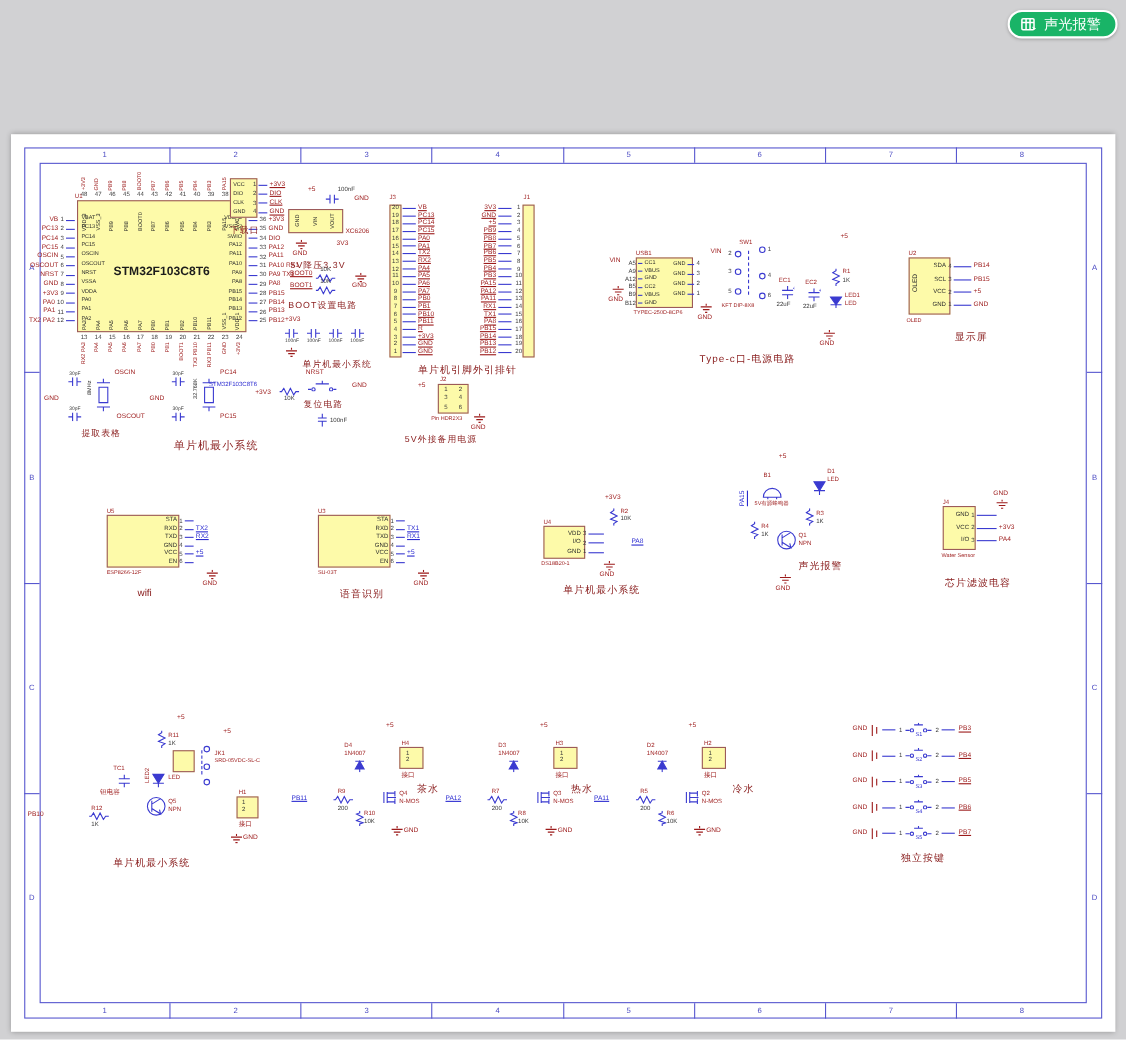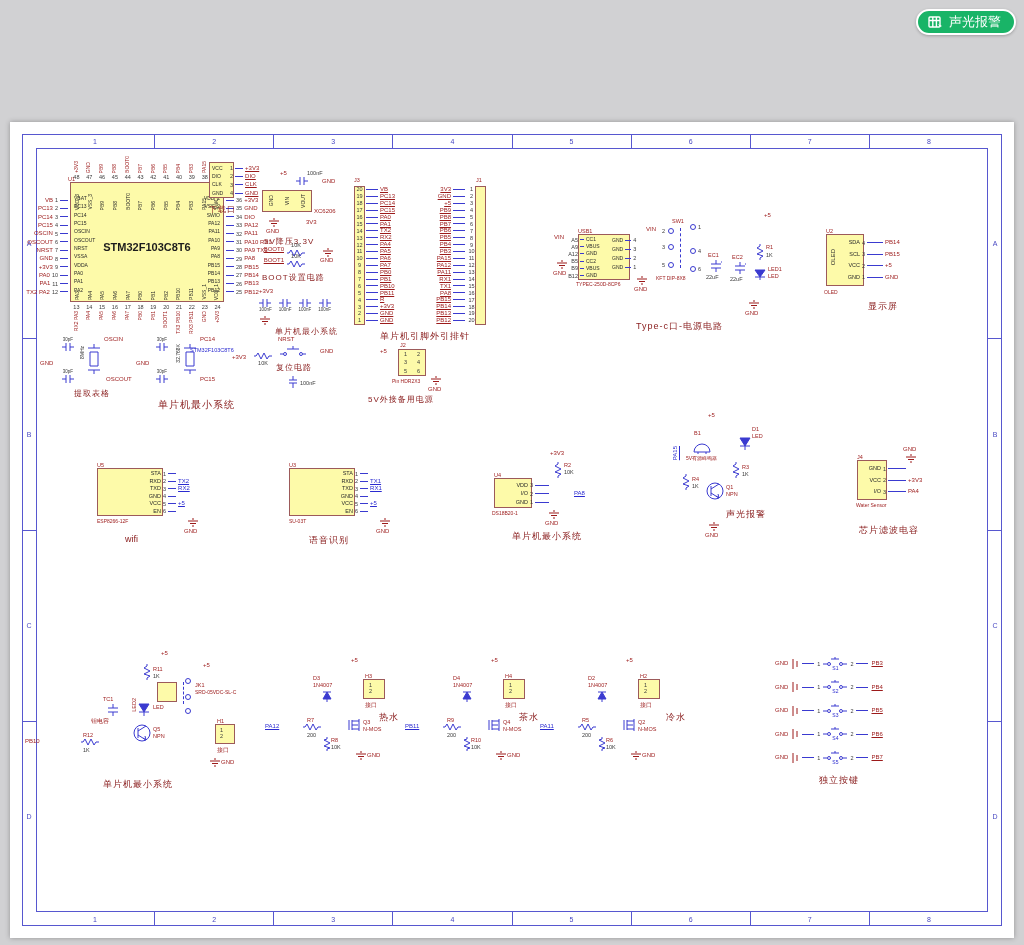--- a/index.html
+++ b/index.html
@@ -1351,20 +1351,61 @@
         <path d="M6 0v2M1 3h10M3 5.5h6M5 8h2"></path>
       </svg>
     <span class="net abs" style="left:196px;top:111px">GND</span>
     <span class="capt abs" style="left:78px;top:130px">单片机最小系统</span>
   </div>
 
   <div class="abs valves" style="left:255px;top:531px;width:430px;height:118px">
 
       <div class="valve">
         <span class="net abs" style="left:86px;top:4px">+5</span>
+        <span class="des abs" style="left:48px;top:22px">D4</span>
+        <span class="des abs" style="left:48px;top:29px">1N4007</span>
+        <svg class="abs" style="left:56px;top:37px" width="12" height="12">
+          <path d="M2 9h8l-4-7z" class="ssf"></path>
+          <path d="M2 2h8M6 9v3" class="ss"></path>
+        </svg>
+        <span class="des abs" style="left:100px;top:20px">H4</span>
+        <div class="comp" style="left:98px;top:26px;width:22px;height:20px">
+          <div class="ncol" style="padding:2px 0 0 5px">
+            <span class="num">1</span>
+            <span class="num">2</span>
+          </div>
+        </div>
+        <span class="net abs" style="left:100px;top:49px">接口</span>
+        <span class="capt abs" style="left:114px;top:58px">茶水</span>
+        <span class="bnet ul abs" style="left:0;top:70px">PB11</span>
+        <span class="des abs" style="left:42px;top:64px">R9</span>
+        <svg class="ss abs" style="left:38px;top:70px" width="18" height="8">
+          <path d="M0 4h2l2-3 3 6 3-6 3 6 2-3h3"></path>
+        </svg>
+        <span class="num abs" style="left:42px;top:79px">200</span>
+        <svg class="ss abs" style="left:80px;top:64px" width="16" height="16">
+          <path d="M4 3v10M7 3v10M7 8h8M14 2v5M14 9v5M7 4h7M7 12h7"></path>
+        </svg>
+        <span class="des abs" style="left:98px;top:66px">Q4</span>
+        <span class="des abs" style="left:98px;top:73px">N-MOS</span>
+        <span class="des abs" style="left:66px;top:84px">R10</span>
+        <span class="bcol abs" style="left:58px;top:84px">
+          <svg class="ss" width="8" height="14">
+            <path d="M4 0v2l-3 1 6 3-6 3 6 2-3 1v2"></path>
+          </svg>
+        </span>
+        <span class="num abs" style="left:66px;top:91px">10K</span>
+        <svg class="gs abs" style="left:90px;top:98px" width="12" height="9">
+          <path d="M6 0v2M1 3h10M3 5.5h6M5 8h2"></path>
+        </svg>
+        <span class="net abs" style="left:102px;top:99px">GND</span>
+      </div>
+
+      <div class="valve">
+        <span class="net abs" style="left:86px;top:4px">+5</span>
         <span class="des abs" style="left:48px;top:22px">D3</span>
         <span class="des abs" style="left:48px;top:29px">1N4007</span>
         <svg class="abs" style="left:56px;top:37px" width="12" height="12">
           <path d="M2 9h8l-4-7z" class="ssf"></path>
           <path d="M2 2h8M6 9v3" class="ss"></path>
         </svg>
         <span class="des abs" style="left:100px;top:20px">H3</span>
         <div class="comp" style="left:98px;top:26px;width:22px;height:20px">
           <div class="ncol" style="padding:2px 0 0 5px">
             <span class="num">1</span>
@@ -1392,61 +1433,20 @@
         </span>
         <span class="num abs" style="left:66px;top:91px">10K</span>
         <svg class="gs abs" style="left:90px;top:98px" width="12" height="9">
           <path d="M6 0v2M1 3h10M3 5.5h6M5 8h2"></path>
         </svg>
         <span class="net abs" style="left:102px;top:99px">GND</span>
       </div>
 
       <div class="valve">
         <span class="net abs" style="left:86px;top:4px">+5</span>
-        <span class="des abs" style="left:48px;top:22px">D4</span>
-        <span class="des abs" style="left:48px;top:29px">1N4007</span>
-        <svg class="abs" style="left:56px;top:37px" width="12" height="12">
-          <path d="M2 9h8l-4-7z" class="ssf"></path>
-          <path d="M2 2h8M6 9v3" class="ss"></path>
-        </svg>
-        <span class="des abs" style="left:100px;top:20px">H4</span>
-        <div class="comp" style="left:98px;top:26px;width:22px;height:20px">
-          <div class="ncol" style="padding:2px 0 0 5px">
-            <span class="num">1</span>
-            <span class="num">2</span>
-          </div>
-        </div>
-        <span class="net abs" style="left:100px;top:49px">接口</span>
-        <span class="capt abs" style="left:114px;top:58px">茶水</span>
-        <span class="bnet ul abs" style="left:0;top:70px">PB11</span>
-        <span class="des abs" style="left:42px;top:64px">R9</span>
-        <svg class="ss abs" style="left:38px;top:70px" width="18" height="8">
-          <path d="M0 4h2l2-3 3 6 3-6 3 6 2-3h3"></path>
-        </svg>
-        <span class="num abs" style="left:42px;top:79px">200</span>
-        <svg class="ss abs" style="left:80px;top:64px" width="16" height="16">
-          <path d="M4 3v10M7 3v10M7 8h8M14 2v5M14 9v5M7 4h7M7 12h7"></path>
-        </svg>
-        <span class="des abs" style="left:98px;top:66px">Q4</span>
-        <span class="des abs" style="left:98px;top:73px">N-MOS</span>
-        <span class="des abs" style="left:66px;top:84px">R10</span>
-        <span class="bcol abs" style="left:58px;top:84px">
-          <svg class="ss" width="8" height="14">
-            <path d="M4 0v2l-3 1 6 3-6 3 6 2-3 1v2"></path>
-          </svg>
-        </span>
-        <span class="num abs" style="left:66px;top:91px">10K</span>
-        <svg class="gs abs" style="left:90px;top:98px" width="12" height="9">
-          <path d="M6 0v2M1 3h10M3 5.5h6M5 8h2"></path>
-        </svg>
-        <span class="net abs" style="left:102px;top:99px">GND</span>
-      </div>
-
-      <div class="valve">
-        <span class="net abs" style="left:86px;top:4px">+5</span>
         <span class="des abs" style="left:48px;top:22px">D2</span>
         <span class="des abs" style="left:48px;top:29px">1N4007</span>
         <svg class="abs" style="left:56px;top:37px" width="12" height="12">
           <path d="M2 9h8l-4-7z" class="ssf"></path>
           <path d="M2 2h8M6 9v3" class="ss"></path>
         </svg>
         <span class="des abs" style="left:100px;top:20px">H2</span>
         <div class="comp" style="left:98px;top:26px;width:22px;height:20px">
           <div class="ncol" style="padding:2px 0 0 5px">
             <span class="num">1</span>

